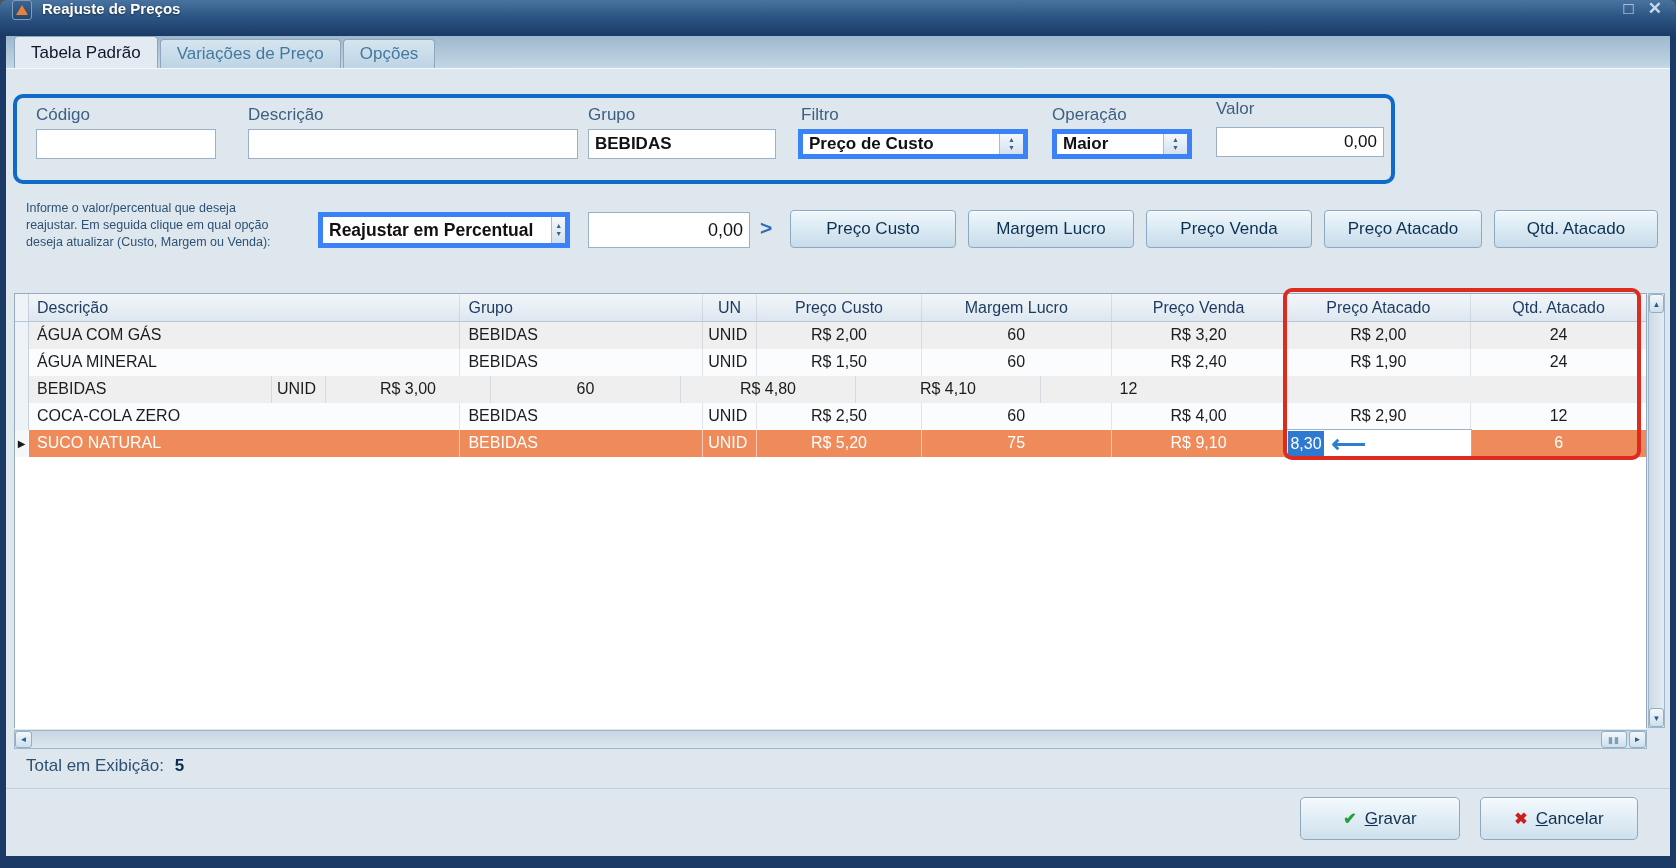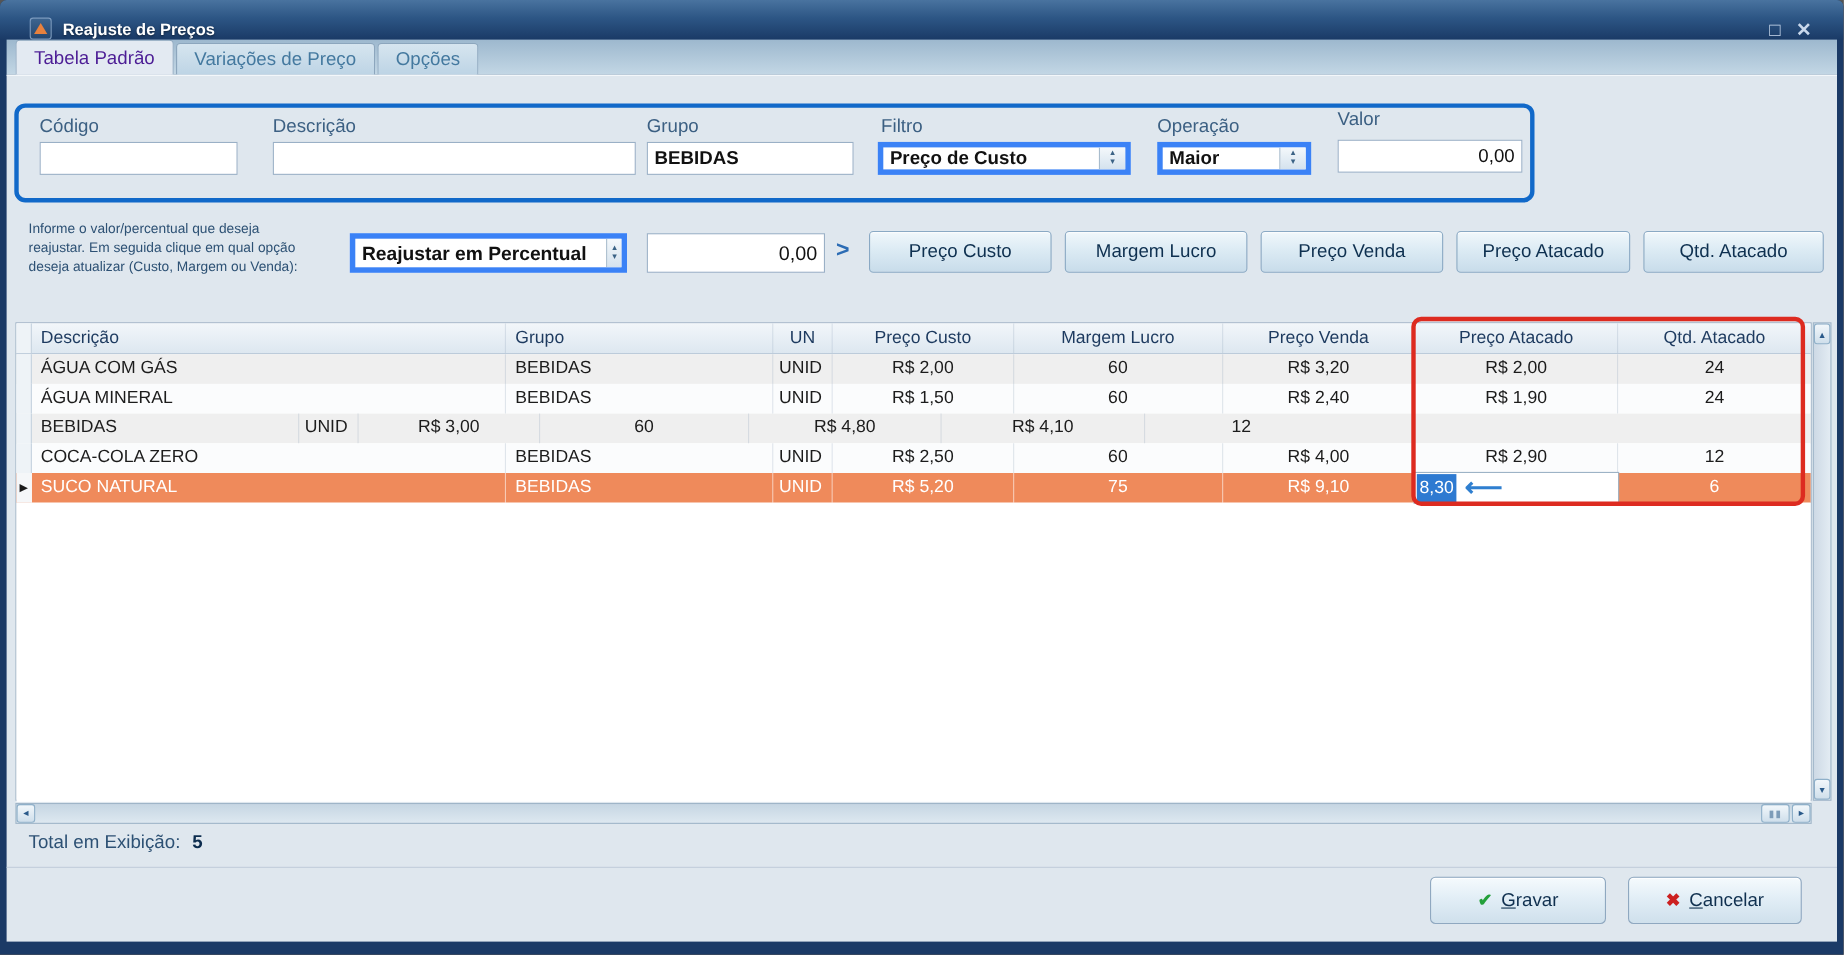--- a/index.html
+++ b/index.html
@@ -9,21 +9,21 @@
   .window{
     position:relative; width:1676px; height:868px;
     background:#1b3a66; overflow:hidden;
     border-radius:6px 6px 0 0;
   }
 
   
   .titlebar{
     position:absolute; left:0; top:0; width:100%; height:36px;
     background:linear-gradient(180deg,#49739f 0%, #2d5685 45%, #1a3a66 100%);
-    display:flex; align-items:flex-end; padding:0 21px;
+    display:flex; align-items:flex-start; padding:0 6px;
   }
   .app-icon{
     width:20px; height:20px; margin-left:6px;
     background:linear-gradient(180deg,#3d648f,#24476f);
     border:1px solid #7e9cbf; border-radius:3px;
     display:flex; align-items:center; justify-content:center;
   }
   .app-icon .tri{
     width:0; height:0;
     border-left:6px solid transparent; border-right:6px solid transparent;
@@ -42,21 +42,21 @@
     background:linear-gradient(180deg,#9db8ce,#c3d7e5);
     display:flex; align-items:flex-end; padding-left:8px;
   }
   .tab{
     font-size:17px; padding:0 16px; height:29px; line-height:28px;
     background:linear-gradient(180deg,#d6e5ef,#bdd4e5);
     border:1px solid #8ca6bd; border-bottom:none;
     border-radius:4px 4px 0 0; color:#44799f; margin-right:2px;
   }
   .tab.active{
-    height:32px; line-height:31px; background:#e3eaf2; color:#4c1d95;
+    height:32px; line-height:31px; background:#e3eaf2; color:#0f172a;
   }
 
   
   .content{
     position:absolute; left:6px; top:68px; width:1664px; height:788px;
     background:#dfe7ee; border-top:1px solid #f6f9fb;
   }
   
   .abs{ position:absolute; }
 

